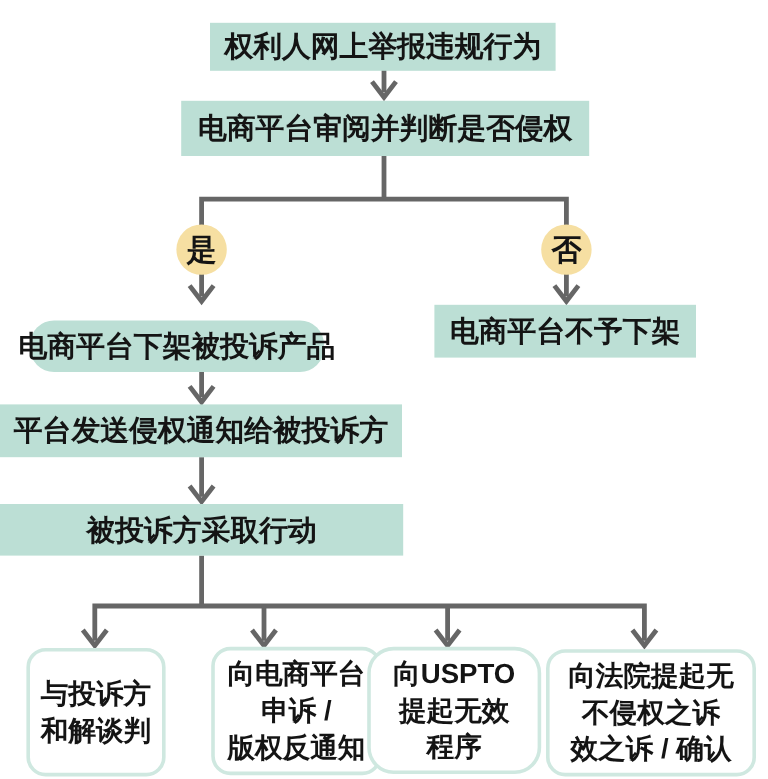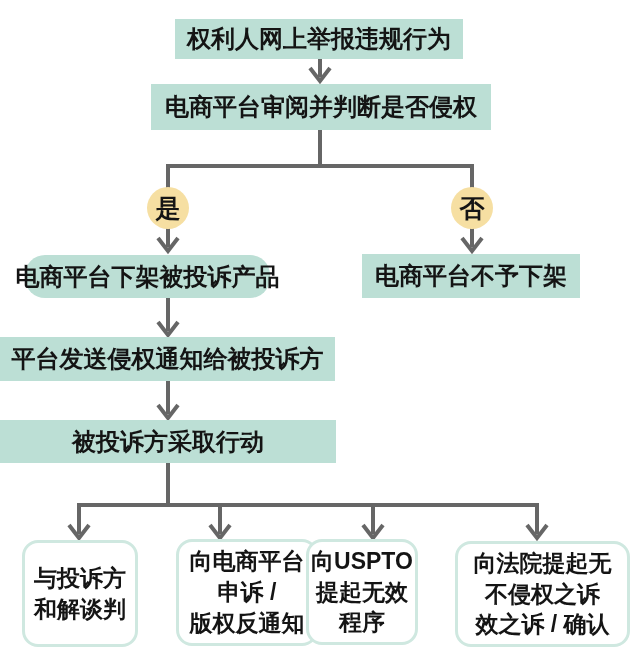--- a/index.html
+++ b/index.html
@@ -40,21 +40,21 @@
     color: var(--text);
     display: flex;
     align-items: center;
     justify-content: center;
     font-size: 24px;
     font-weight: 600;
     white-space: nowrap;
   }
   [data-name="node-report-violation"]    { left: 175px; top: 19px;   width: 288px; height: 40px; }
   [data-name="node-platform-review"]     { left: 151px; top: 84px;  width: 340px; height: 46px; }
-  [data-name="node-takedown"]            { left: 25px;  top: 255px; width: 245px; height: 43px; border-radius: 20px; }
+  [data-name="node-takedown"]            { left: 25px;  top: 267px; width: 245px; height: 43px; border-radius: 20px; }
   [data-name="node-no-takedown"]         { left: 362px; top: 254px; width: 218px; height: 44px; }
   [data-name="node-infringement-notice"] { left: 0px;   top: 337px; width: 335px; height: 44px; }
   [data-name="node-respondent-action"]   { left: 0px;   top: 420px; width: 336px; height: 43px; }
   .decision {
     position: absolute;
     width: 42px; height: 42px;
     border-radius: 50%;
     background: var(--decision-fill);
     color: var(--text);
     display: flex;
@@ -76,21 +76,21 @@
     align-items: center;
     justify-content: center;
     font-size: 23px;
     font-weight: 600;
     line-height: 1.34;
     text-align: center;
     white-space: nowrap;
   }
   [data-name="outcome-settlement"]         { left: 22px;  top: 540px; width: 116px; height: 107px; }
   [data-name="outcome-platform-appeal"]    { left: 152px; top: 539px; width: 142px; height: 107px; margin-left: 24px; }
-  [data-name="outcome-uspto-invalidation"] { left: 306px; top: 539px; width: 112px; height: 106px; }
+  [data-name="outcome-uspto-invalidation"] { left: 306px; top: 539px; width: 145px; height: 106px; border-radius: 22px; }
   [data-name="outcome-court-lawsuit"]      { left: 455px; top: 541px; width: 175px; height: 106px; text-align: center; }
 </style>
 </head>
 <body>
 
 <div class="canvas" data-name="flowchart-canvas">
 
   <svg class="connectors" data-name="flow-connectors" viewBox="0 0 640 649" aria-hidden="true">
 
     <path class="ln" data-name="arrow-report-to-review-stem" d="M320 43 V77"></path>

